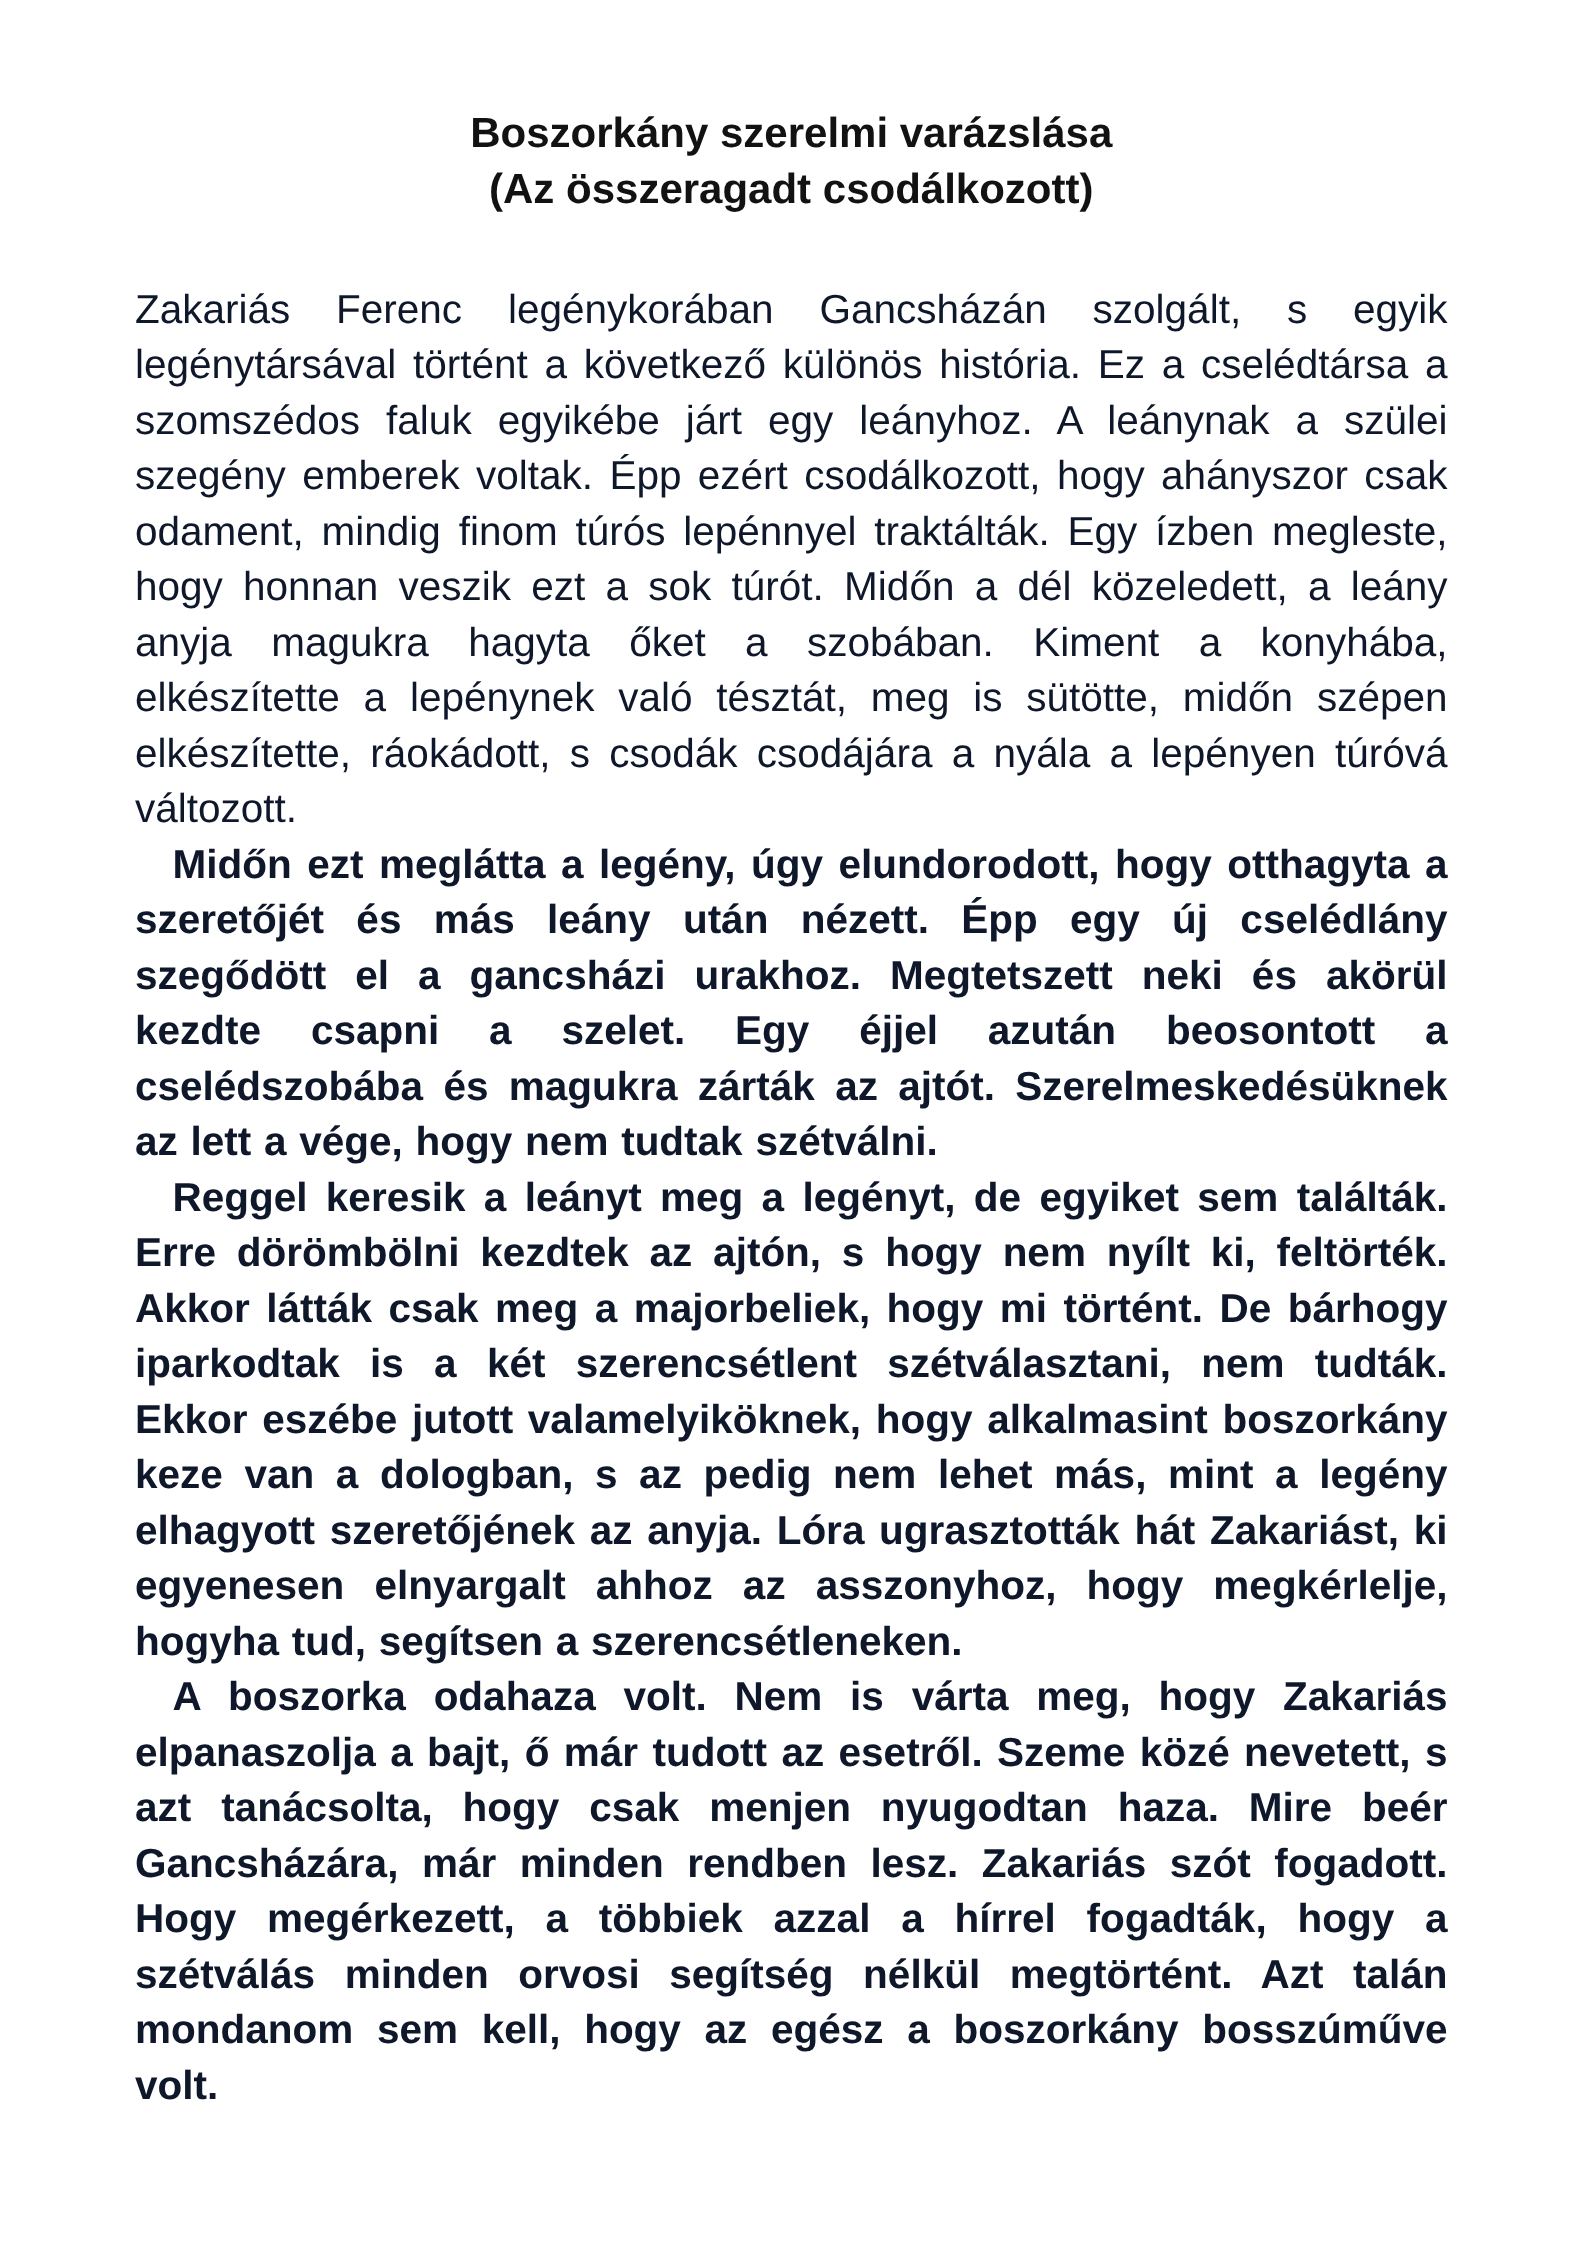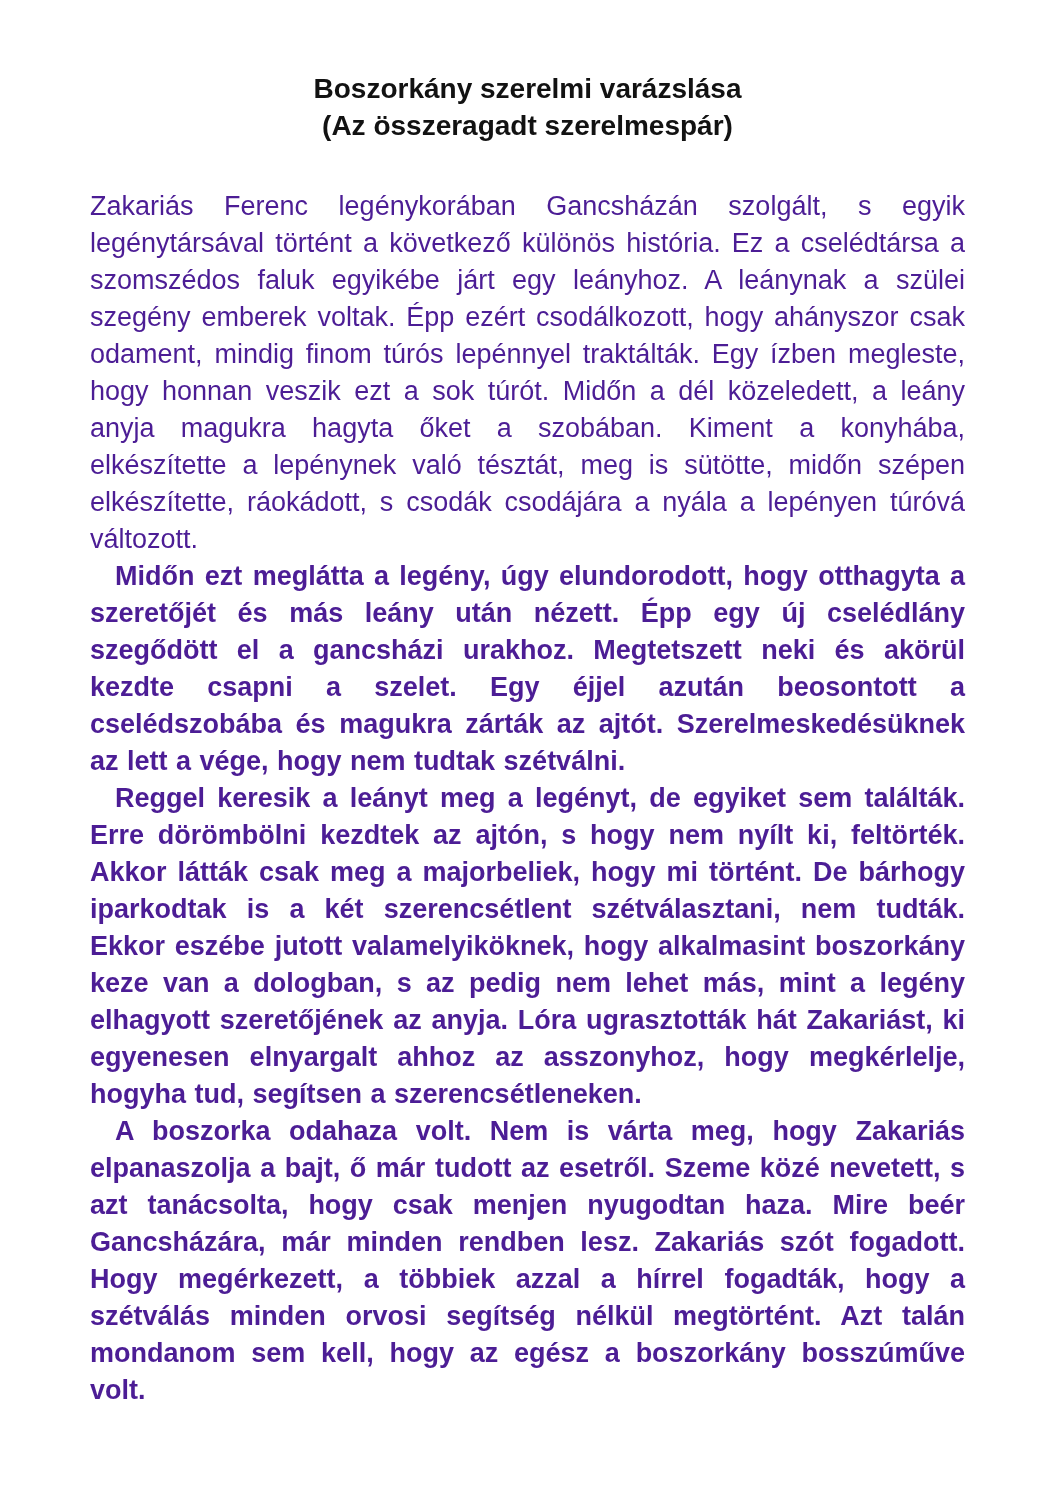--- a/index.html
+++ b/index.html
@@ -35,35 +35,35 @@
     line-height: 37px;
     margin: 0;
     color: #121212;
     letter-spacing: 0;
   }
   .doc-body p.para {
     font-size: 27px;
     line-height: 37px;
     margin: 0;
     text-align: justify;
-    color: #4c1d95;
+    color: #0f172a;
     word-spacing: 1px;
   }
   .doc-body p.para.indent {
     text-indent: 25px;
     font-weight: bold;
   }
 </style>
 </head>
 <body>
 
 <div class="page">
   <div class="doc-header">
     <h1 class="doc-title">Boszorkány szerelmi varázslása</h1>
-    <h2 class="doc-subtitle">(Az összeragadt szerelmespár)</h2>
+    <h2 class="doc-subtitle">(Az összeragadt csodálkozott)</h2>
   </div>
   <div class="doc-body">
     <p class="para">Zakariás Ferenc legénykorában Gancsházán szolgált, s egyik legénytársával történt a következő különös história. Ez a cselédtársa a szomszédos faluk egyikébe járt egy leányhoz. A leánynak a szülei szegény emberek voltak. Épp ezért csodálkozott, hogy ahányszor csak odament, mindig finom túrós lepénnyel traktálták. Egy ízben megleste, hogy honnan veszik ezt a sok túrót. Midőn a dél közeledett, a leány anyja magukra hagyta őket a szobában. Kiment a konyhába, elkészítette a lepénynek való tésztát, meg is sütötte, midőn szépen elkészítette, ráokádott, s csodák csodájára a nyála a lepényen túróvá változott.</p>
     <p class="para indent">Midőn ezt meglátta a legény, úgy elundorodott, hogy otthagyta a szeretőjét és más leány után nézett. Épp egy új cselédlány szegődött el a gancsházi urakhoz. Megtetszett neki és akörül kezdte csapni a szelet. Egy éjjel azután beosontott a cselédszobába és magukra zárták az ajtót. Szerelmeskedésüknek az lett a vége, hogy nem tudtak szétválni.</p>
     <p class="para indent">Reggel keresik a leányt meg a legényt, de egyiket sem találták. Erre dörömbölni kezdtek az ajtón, s hogy nem nyílt ki, feltörték. Akkor látták csak meg a majorbeliek, hogy mi történt. De bárhogy iparkodtak is a két szerencsétlent szétválasztani, nem tudták. Ekkor eszébe jutott valamelyiköknek, hogy alkalmasint boszorkány keze van a dologban, s az pedig nem lehet más, mint a legény elhagyott szeretőjének az anyja. Lóra ugrasztották hát Zakariást, ki egyenesen elnyargalt ahhoz az asszonyhoz, hogy megkérlelje, hogyha tud, segítsen a szerencsétleneken.</p>
     <p class="para indent">A boszorka odahaza volt. Nem is várta meg, hogy Zakariás elpanaszolja a bajt, ő már tudott az esetről. Szeme közé nevetett, s azt tanácsolta, hogy csak menjen nyugodtan haza. Mire beér Gancsházára, már minden rendben lesz. Zakariás szót fogadott. Hogy megérkezett, a többiek azzal a hírrel fogadták, hogy a szétválás minden orvosi segítség nélkül megtörtént. Azt talán mondanom sem kell, hogy az egész a boszorkány bosszúműve volt.</p>
   </div>
 </div>
 
 </body></html>

